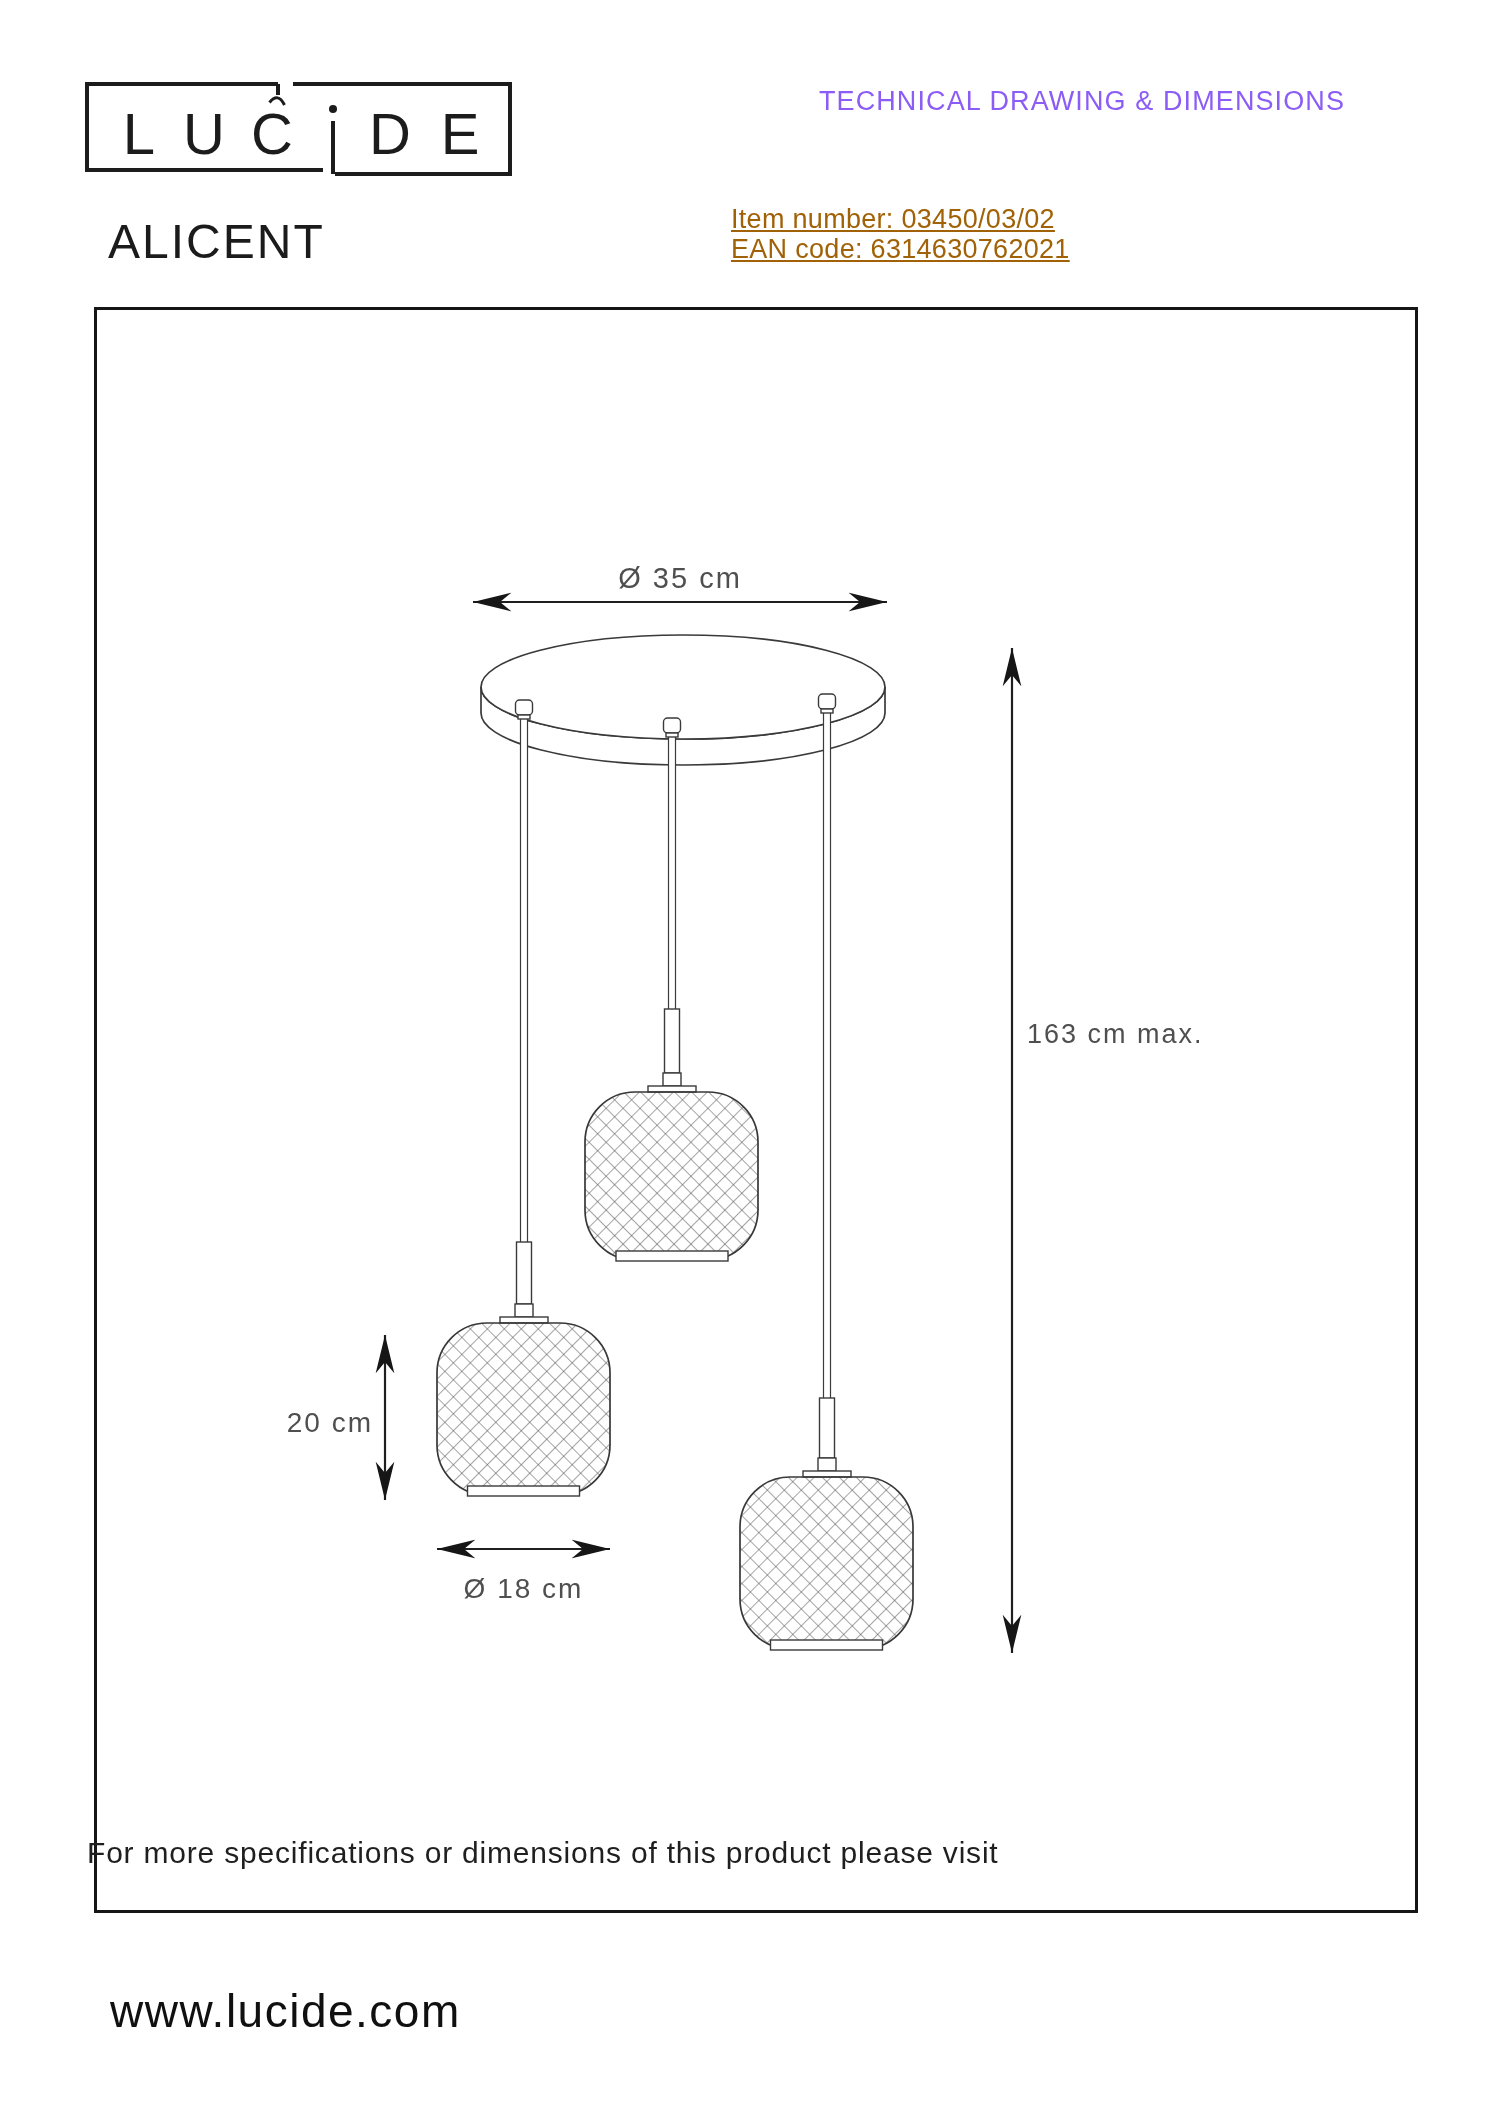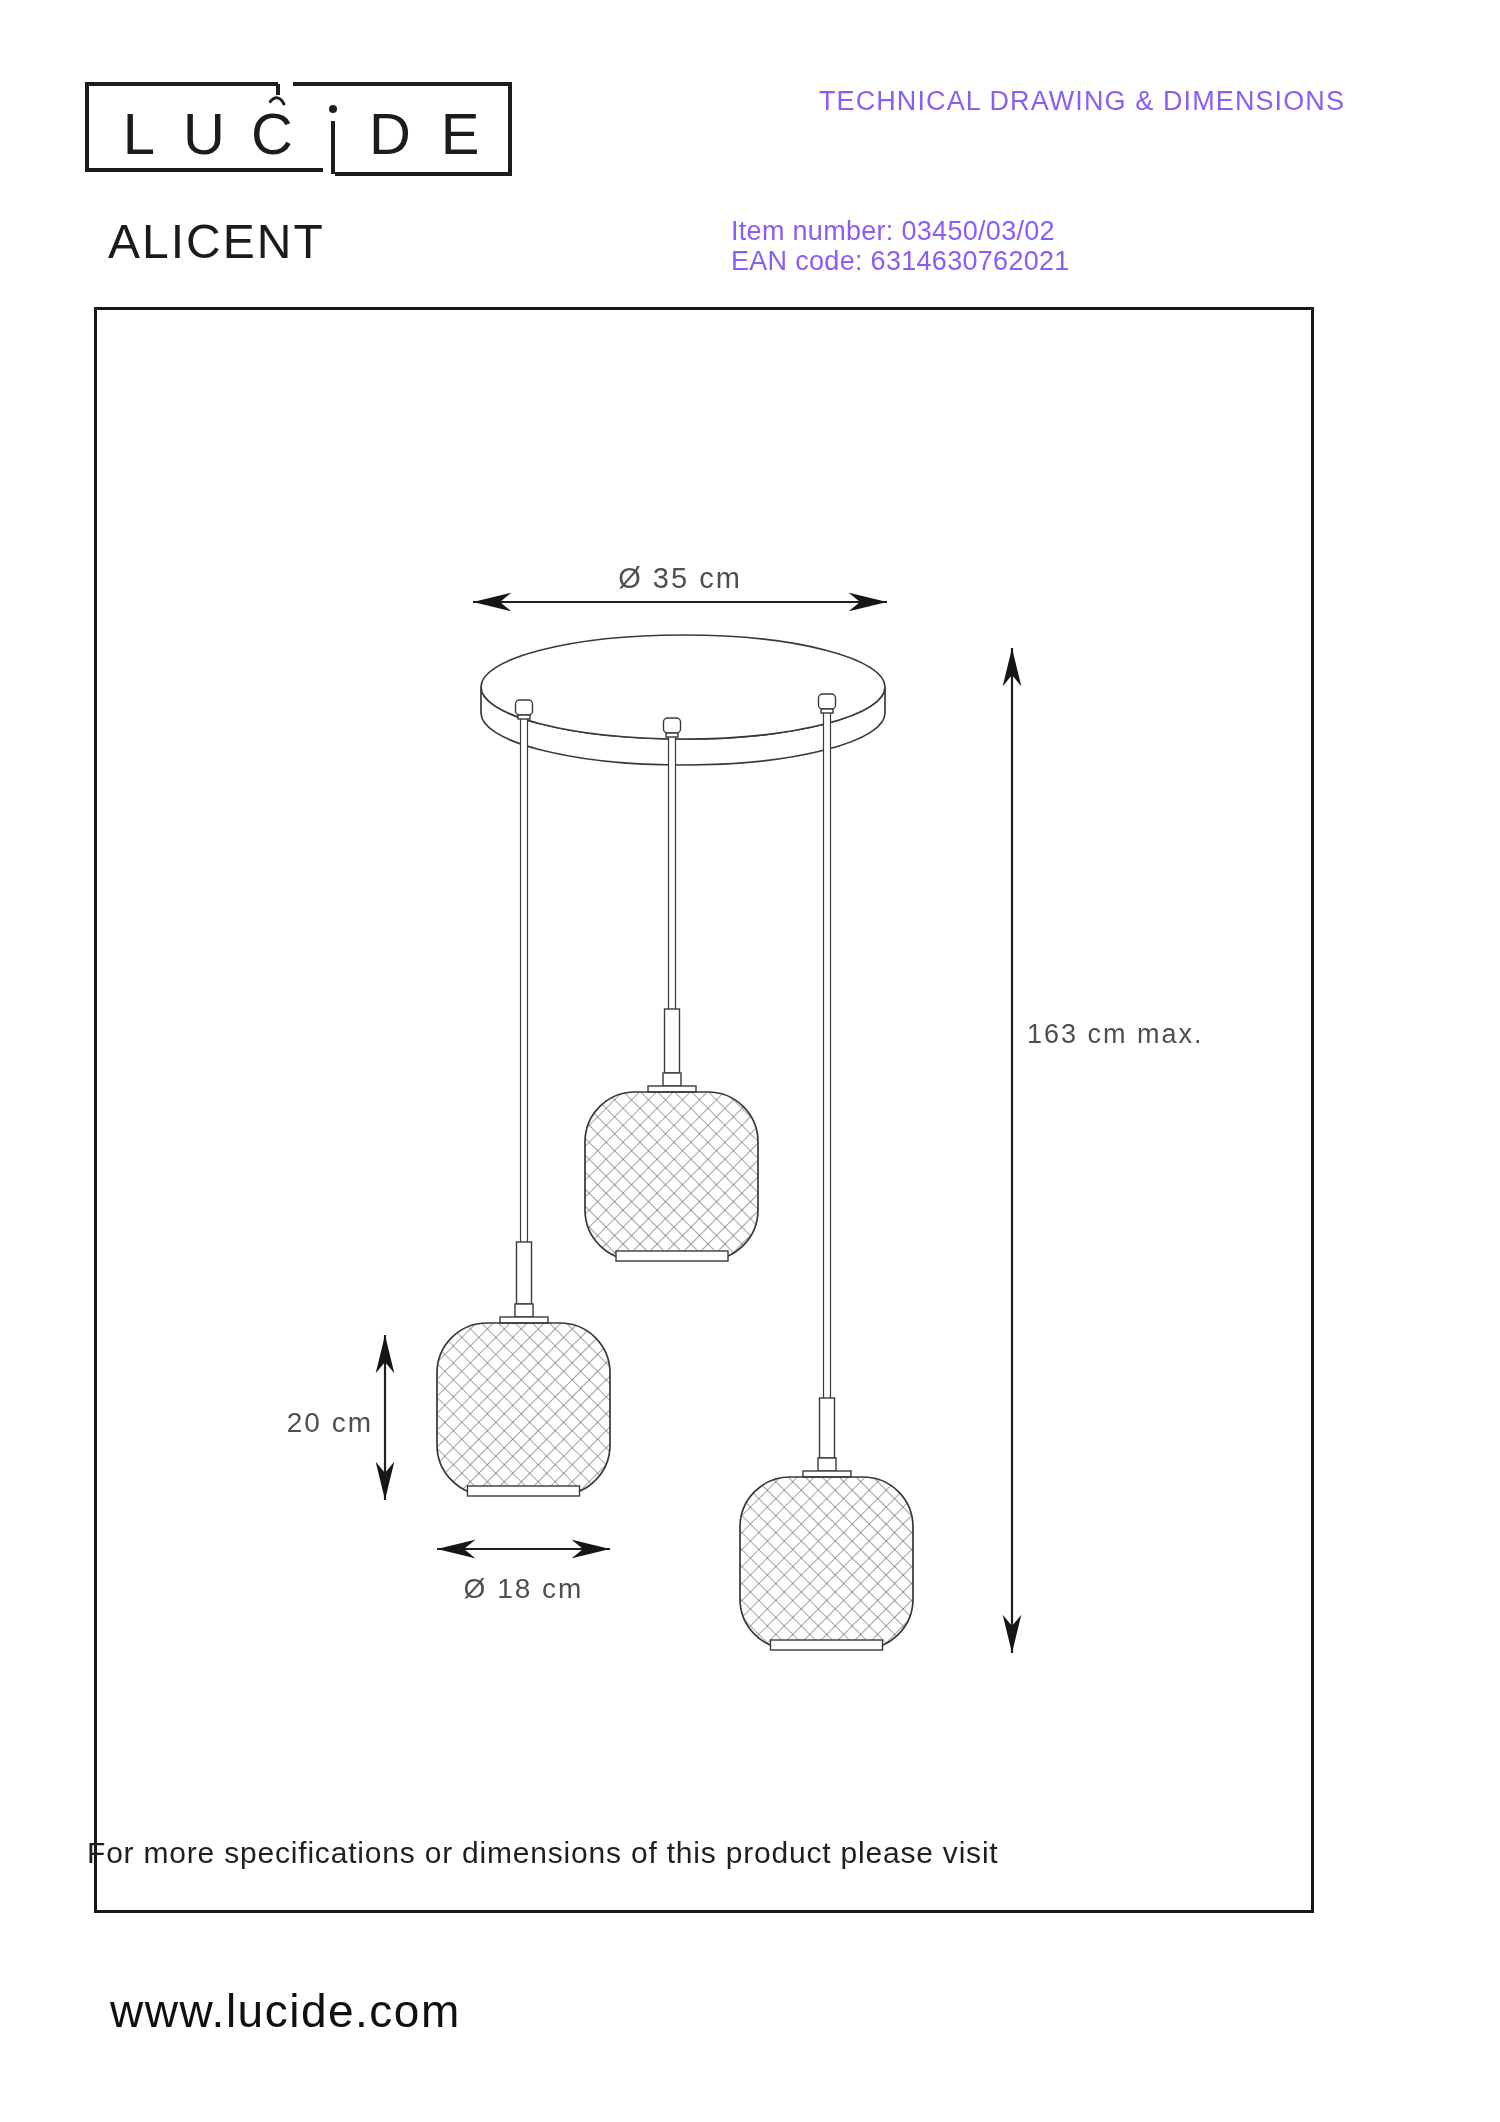--- a/index.html
+++ b/index.html
@@ -5,24 +5,24 @@
   html,body{margin:0;padding:0;}
   body{
     width:1500px;height:2122px;position:relative;background:#ffffff;
     font-family:"Liberation Sans", sans-serif;color:#1c1c1c;overflow:hidden;
   }
   .abs{position:absolute;}
   
   #logo{left:85px;top:82px;width:427px;height:96px;}
   #doc-type{right:155px;top:86px;font-size:27px;letter-spacing:1.1px;color:#8b5cf6;white-space:nowrap;}
   #product-name{left:108px;top:214px;font-size:48px;letter-spacing:2px;color:#1b1b1b;white-space:nowrap;}
-  #item-block{left:731px;top:216px;font-size:27px;line-height:30px;color:#8b5cf6;letter-spacing:.3px;}
+  #item-block{left:731px;top:204px;font-size:27px;line-height:30px;color:#a16207;letter-spacing:.3px;text-decoration:underline;}
   
   #drawing-frame{
-    left:94px;top:307px;width:1220px;height:1606px;
+    left:94px;top:307px;width:1324px;height:1606px;
     border:3px solid #161616;box-sizing:border-box;background:#fff;
   }
   #drawing-frame svg{display:block;}
   
   #footer-note{left:87px;top:1836px;font-size:30px;letter-spacing:.8px;color:#1f1f1f;white-space:nowrap;}
   #website{left:85px;top:1984px;font-size:46px;letter-spacing:1.5px;color:#101010;white-space:nowrap;margin-left:25px;}
   svg text{font-family:"Liberation Sans", sans-serif;}
   .dim-label{fill:#4f4f4f;letter-spacing:2px;}
 </style>
 </head>

